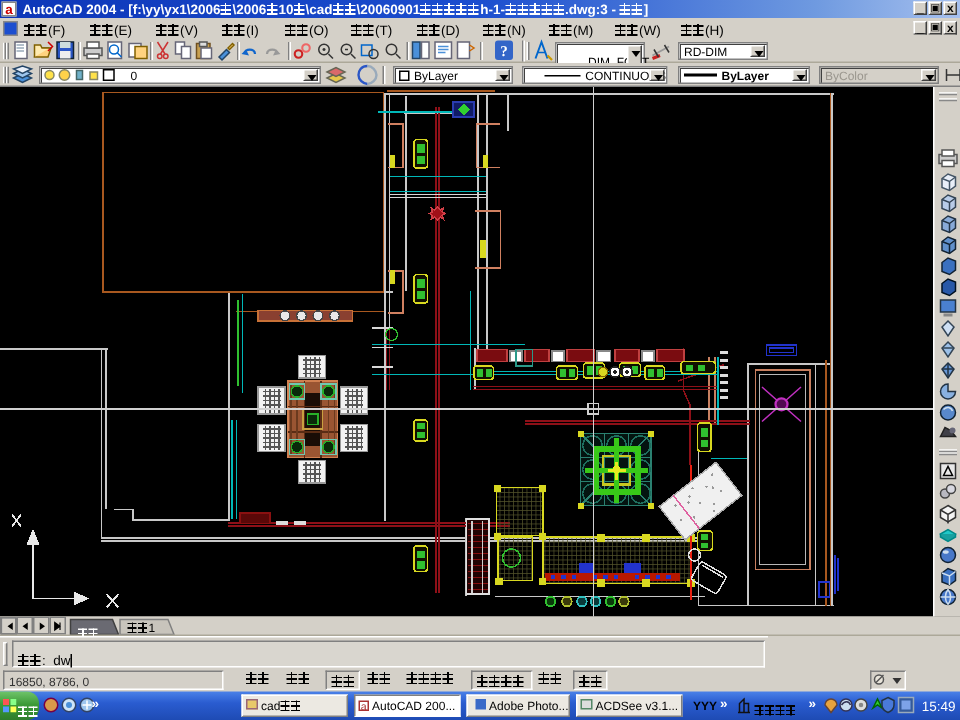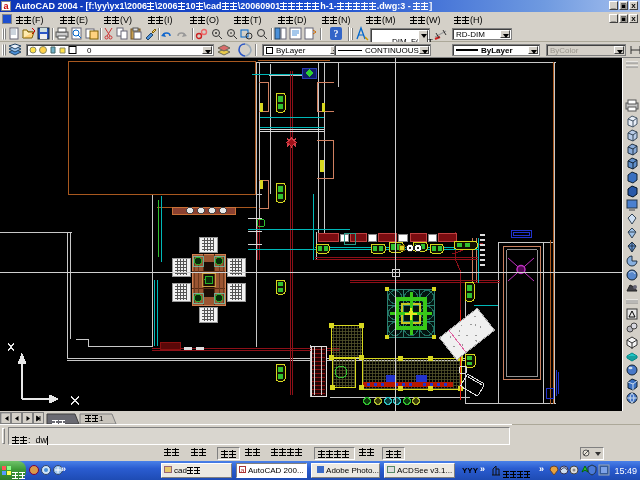--- a/index.html
+++ b/index.html
@@ -235,21 +235,21 @@
         <rect x="40" y="1.5" width="7" height="7" fill="#fff" stroke="#000"></rect>
       </svg>
   <span style="font-size:8px;">0</span>
   <span class="cbtn"></span>
 </div>
 
 <div class="combo" style="position:absolute;left:262px;top:2px;width:80px;height:12px;padding-left:3px;">
   <span style="display:inline-block;width:7px;height:7px;background:#fff;border:1px solid #000;margin-right:3px;"></span>ByLayer<span class="cbtn"></span>
 </div>
 
-<div class="combo" style="position:absolute;left:334px;top:2px;width:97px;height:12px;padding-left:3px;">
+<div class="combo" style="position:absolute;left:348px;top:2px;width:97px;height:12px;padding-left:14px;justify-content:flex-end;">
   <span style="display:inline-block;width:24px;border-top:1px solid #000;margin-right:3px;"></span>CONTINUOUS<span class="cbtn"></span>
 </div>
 
 <div class="combo" style="position:absolute;left:452px;top:2px;width:88px;height:12px;padding-left:3px;">
   <span style="display:inline-block;width:22px;border-top:2px solid #000;margin-right:3px;"></span>
       <b>ByLayer</b>
       <span class="cbtn"></span>
 </div>
 
 <div class="combo" style="position:absolute;left:546px;top:2px;width:80px;height:12px;padding-left:3px;background:#d4d0c8;color:#9a968e;">ByColor<span class="cbtn"></span></div>
@@ -754,20 +754,21 @@
 </div>
 
 <div class="abs" id="cmd" style="left:0;top:424px;width:512px;height:22px;background:#d4d0c8;border-top:1px solid #fff;">
   <div class="abs grip" style="left:2px;top:3px;height:16px;"></div>
   <div class="abs" style="left:8px;top:2px;right:2px;height:18px;background:#d9d6cf;border-top:1px solid #808080;border-left:1px solid #808080;border-right:1px solid #fff;border-bottom:1px solid #fff;">
     <span class="abs" style="left:3px;top:7px;font-size:9px;color:#000;"><span class="z"></span><span class="z"></span>:&nbsp; dw<span style="display:inline-block;width:1px;height:9px;background:#000;vertical-align:middle;"></span></span>
   </div>
 </div>
 
 <div class="abs" id="status" style="left:0;top:446px;width:640px;height:15px;background:#d4d0c8;font-size:8px;">
+  <div class="abs sunken" style="left:2px;top:1px;width:147px;height:13px;background:#d4d0c8;color:#333;padding:2px 0 0 3px;">16850, 8786, 0</div>
   <div class="abs" style="left:164px;top:2px;"><span class="z"></span><span class="z"></span></div>
   <div class="abs" style="left:191px;top:2px;"><span class="z"></span><span class="z"></span></div>
   <div class="abs sunken" style="left:217px;top:1px;width:23px;height:13px;padding:2px 0 0 3px;"><span class="z"></span><span class="z"></span></div>
   <div class="abs" style="left:245px;top:2px;"><span class="z"></span><span class="z"></span></div>
   <div class="abs" style="left:271px;top:2px;"><span class="z"></span><span class="z"></span><span class="z"></span><span class="z"></span></div>
   <div class="abs sunken" style="left:314px;top:1px;width:41px;height:13px;padding:2px 0 0 3px;"><span class="z"></span><span class="z"></span><span class="z"></span><span class="z"></span></div>
   <div class="abs" style="left:359px;top:2px;"><span class="z"></span><span class="z"></span></div>
   <div class="abs sunken" style="left:382px;top:1px;width:23px;height:13px;padding:2px 0 0 3px;"><span class="z"></span><span class="z"></span></div>
   <div class="abs sunken" style="left:580px;top:1px;width:24px;height:13px;">
     <svg width="22" height="11">

